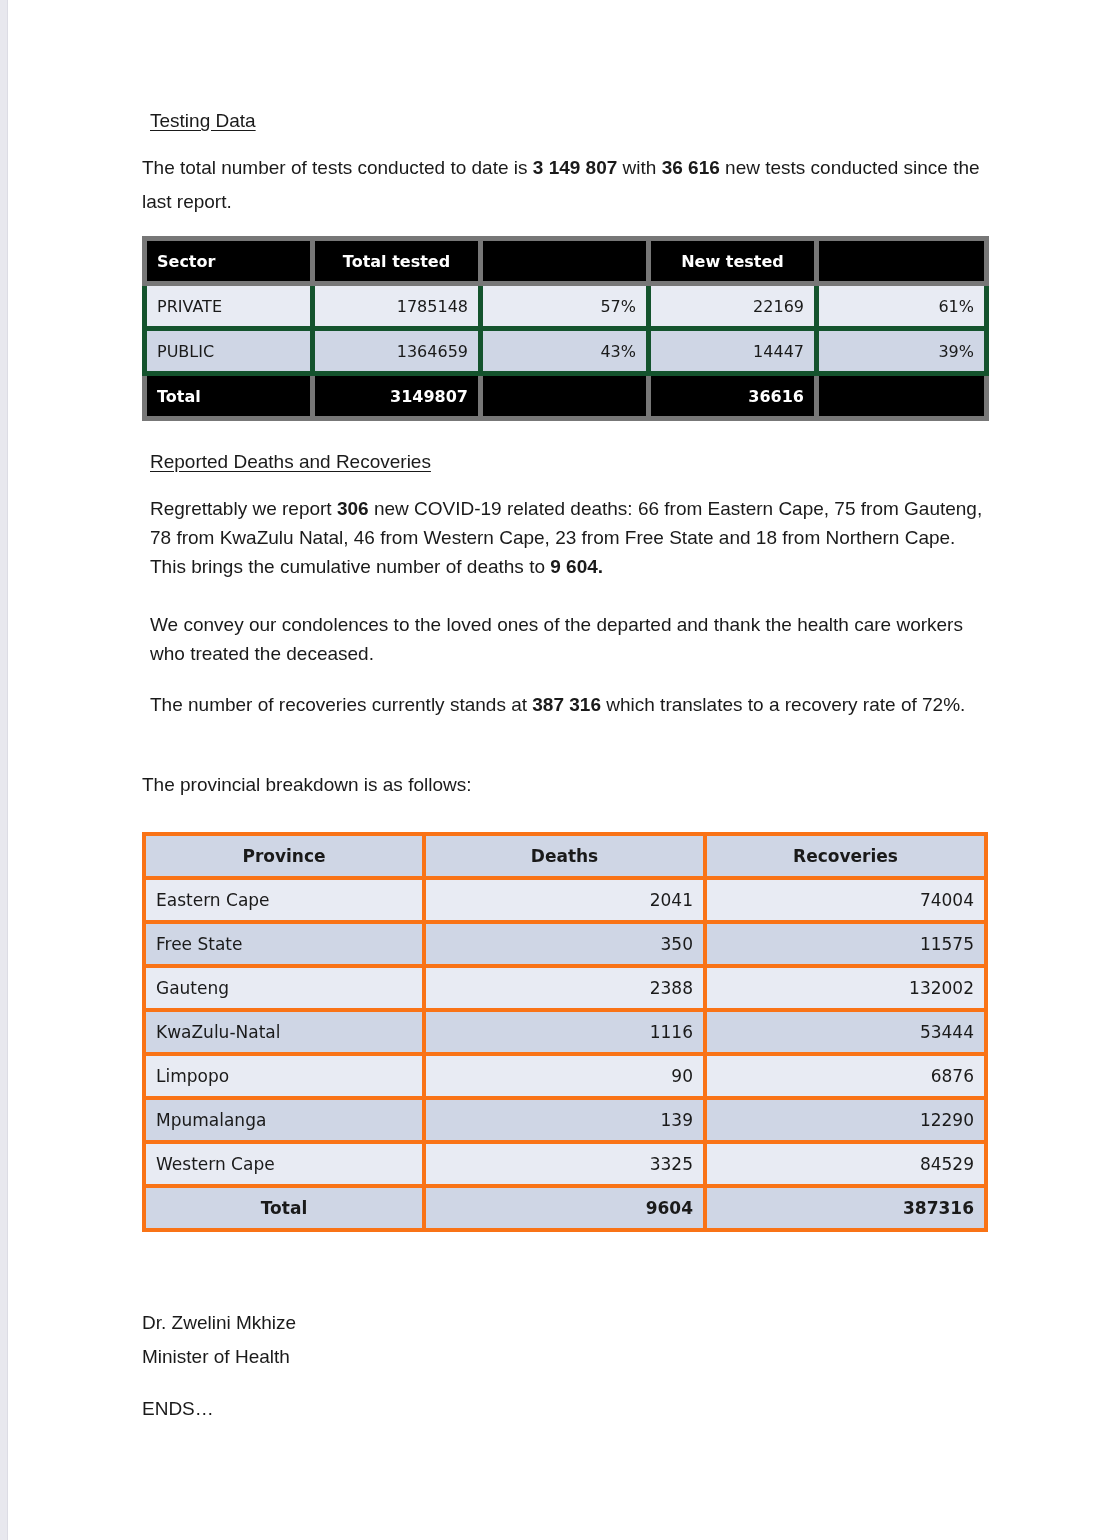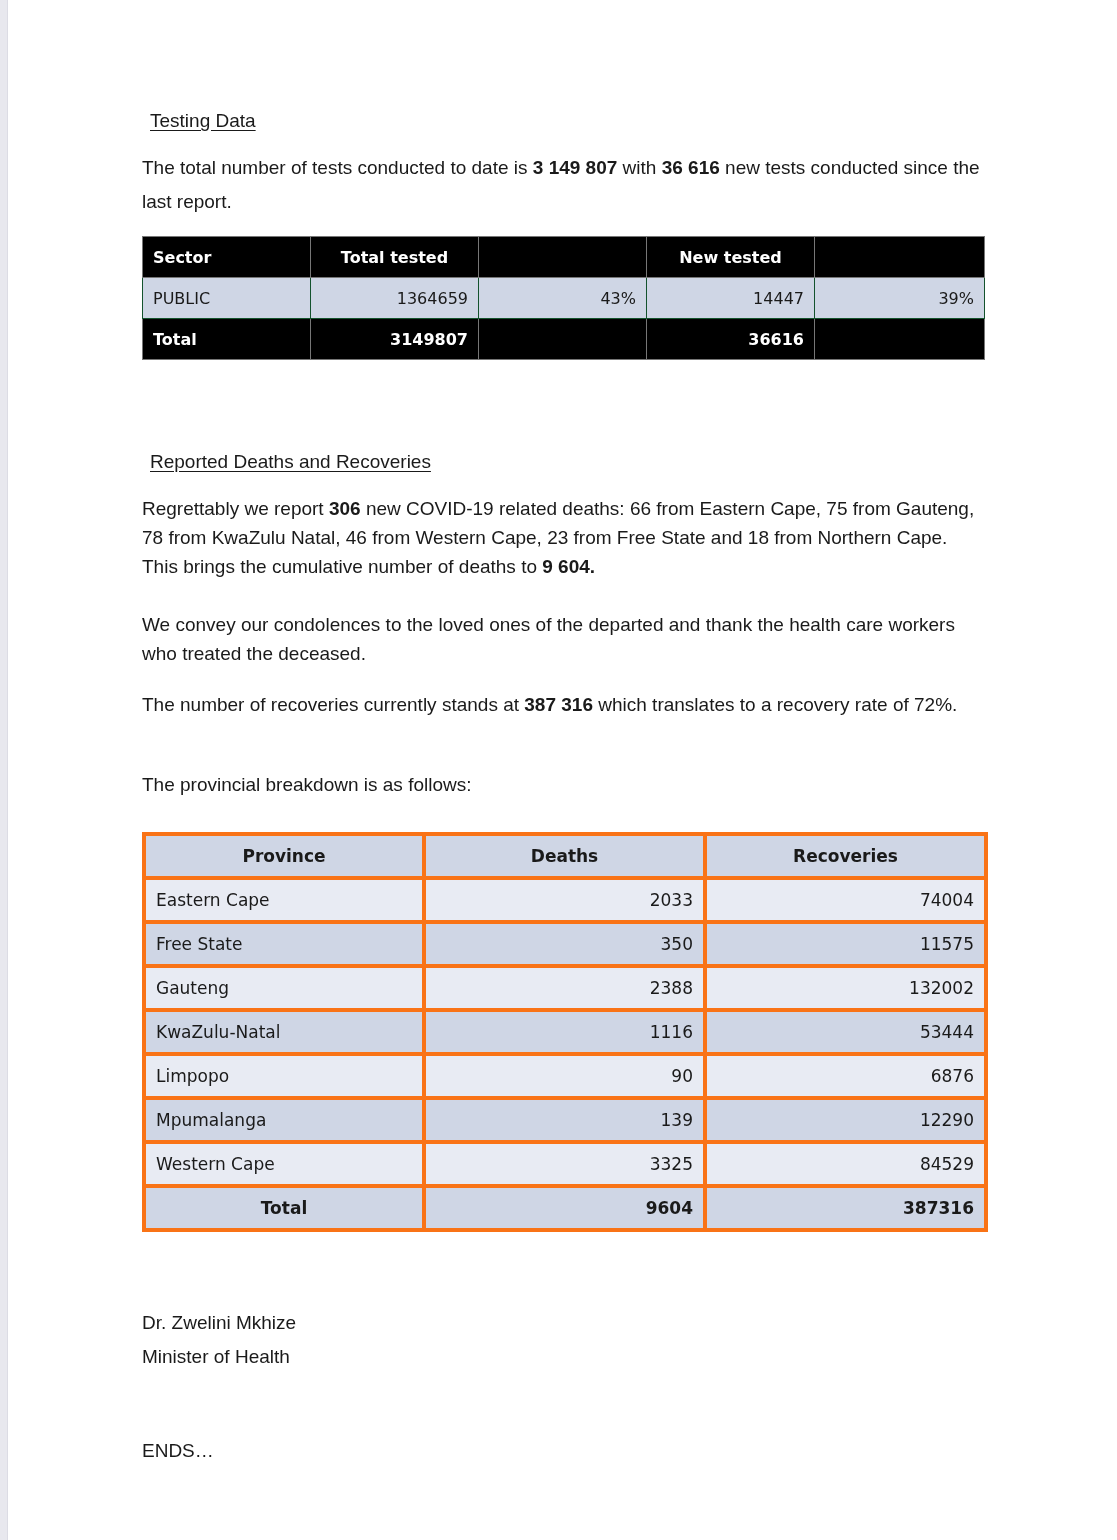--- a/index.html
+++ b/index.html
@@ -13,27 +13,27 @@
     .left-edge {
       position: absolute; left: 0; top: 0; width: 7px; height: 1540px;
       background: #e8e8ee; border-right: 1px solid #dcdce4;
     }
     .page { position: absolute; left: 142px; top: 0; width: 845px; }
     .heading {
       position: absolute; left: 8px; font-weight: normal; font-size: 19px;
       text-decoration: underline; text-underline-offset: 3px; white-space: nowrap;
     }
     .para { position: absolute; left: 0; width: 842px; font-size: 19px; line-height: 30px; }
-    .para.tight { line-height: 29px; }
+    .para.tight { line-height: 29px; margin-left: 8px; }
     .para b { font-weight: bold; }
 
     table { border-collapse: collapse; position: absolute; left: 0; table-layout: fixed; }
     td { font-family: "DejaVu Sans", sans-serif; font-size: 16px; padding: 0 10px; }
     .t1 { top: 236px; width: 842px; }
-    .t1 td { height: 40px; border: 1px solid #14532d; }
+    .t1 td { height: 40px; border: 5px solid #14532d; }
     .t1 tr.dark td { background: #000; color: #fff; font-weight: bold; border-color: #777; }
     .t1 tr.light td { background: #e8ebf3; }
     .t1 tr.mid td { background: #cfd6e5; }
     .t1 td.r { text-align: right; }
     .t1 td.c { text-align: center; }
 
     .t2 { top: 832px; width: 842px; }
     .t2 td { height: 40px; border: 4px solid #f97316; font-size: 17px; }
     .t2 tr.head td { background: #cfd6e5; font-weight: bold; text-align: center; }
     .t2 tr.light td { background: #e8ebf3; }
@@ -66,20 +66,27 @@
         <col style="width:170px">
       </colgroup>
     <tbody>
         <tr class="dark">
       <td>Sector</td>
       <td class="c">Total tested</td>
       <td class="c"></td>
       <td class="c">New tested</td>
       <td class="c"></td>
     </tr>
+    <tr class="light">
+      <td>PRIVATE</td>
+      <td class="r">1785148</td>
+      <td class="r">57%</td>
+      <td class="r">22169</td>
+      <td class="r">61%</td>
+    </tr>
     <tr class="mid">
       <td>PUBLIC</td>
       <td class="r">1364659</td>
       <td class="r">43%</td>
       <td class="r">14447</td>
       <td class="r">39%</td>
     </tr>
     <tr class="dark">
       <td>Total</td>
       <td class="r">3149807</td>
@@ -111,21 +118,21 @@
         <col style="width:281px">
       </colgroup>
     <tbody>
         <tr class="head">
       <td>Province</td>
       <td>Deaths</td>
       <td>Recoveries</td>
     </tr>
     <tr class="light">
       <td>Eastern Cape</td>
-      <td class="r">2033</td>
+      <td class="r">2041</td>
       <td class="r">74004</td>
     </tr>
     <tr class="mid">
       <td>Free State</td>
       <td class="r">350</td>
       <td class="r">11575</td>
     </tr>
     <tr class="light">
       <td>Gauteng</td>
       <td class="r">2388</td>
@@ -154,15 +161,15 @@
     <tr class="total">
       <td class="c">Total</td>
       <td class="r">9604</td>
       <td class="r">387316</td>
     </tr>
   </tbody>
     </table>
 
   <div class="sig" style="top:1306px;">Dr. Zwelini Mkhize</div>
   <div class="sig" style="top:1340px;">Minister of Health</div>
-  <div class="sig" style="top:1434px;">ENDS…</div>
+  <div class="sig" style="top:1392px;">ENDS…</div>
 
 </div>
 
 </body></html>

